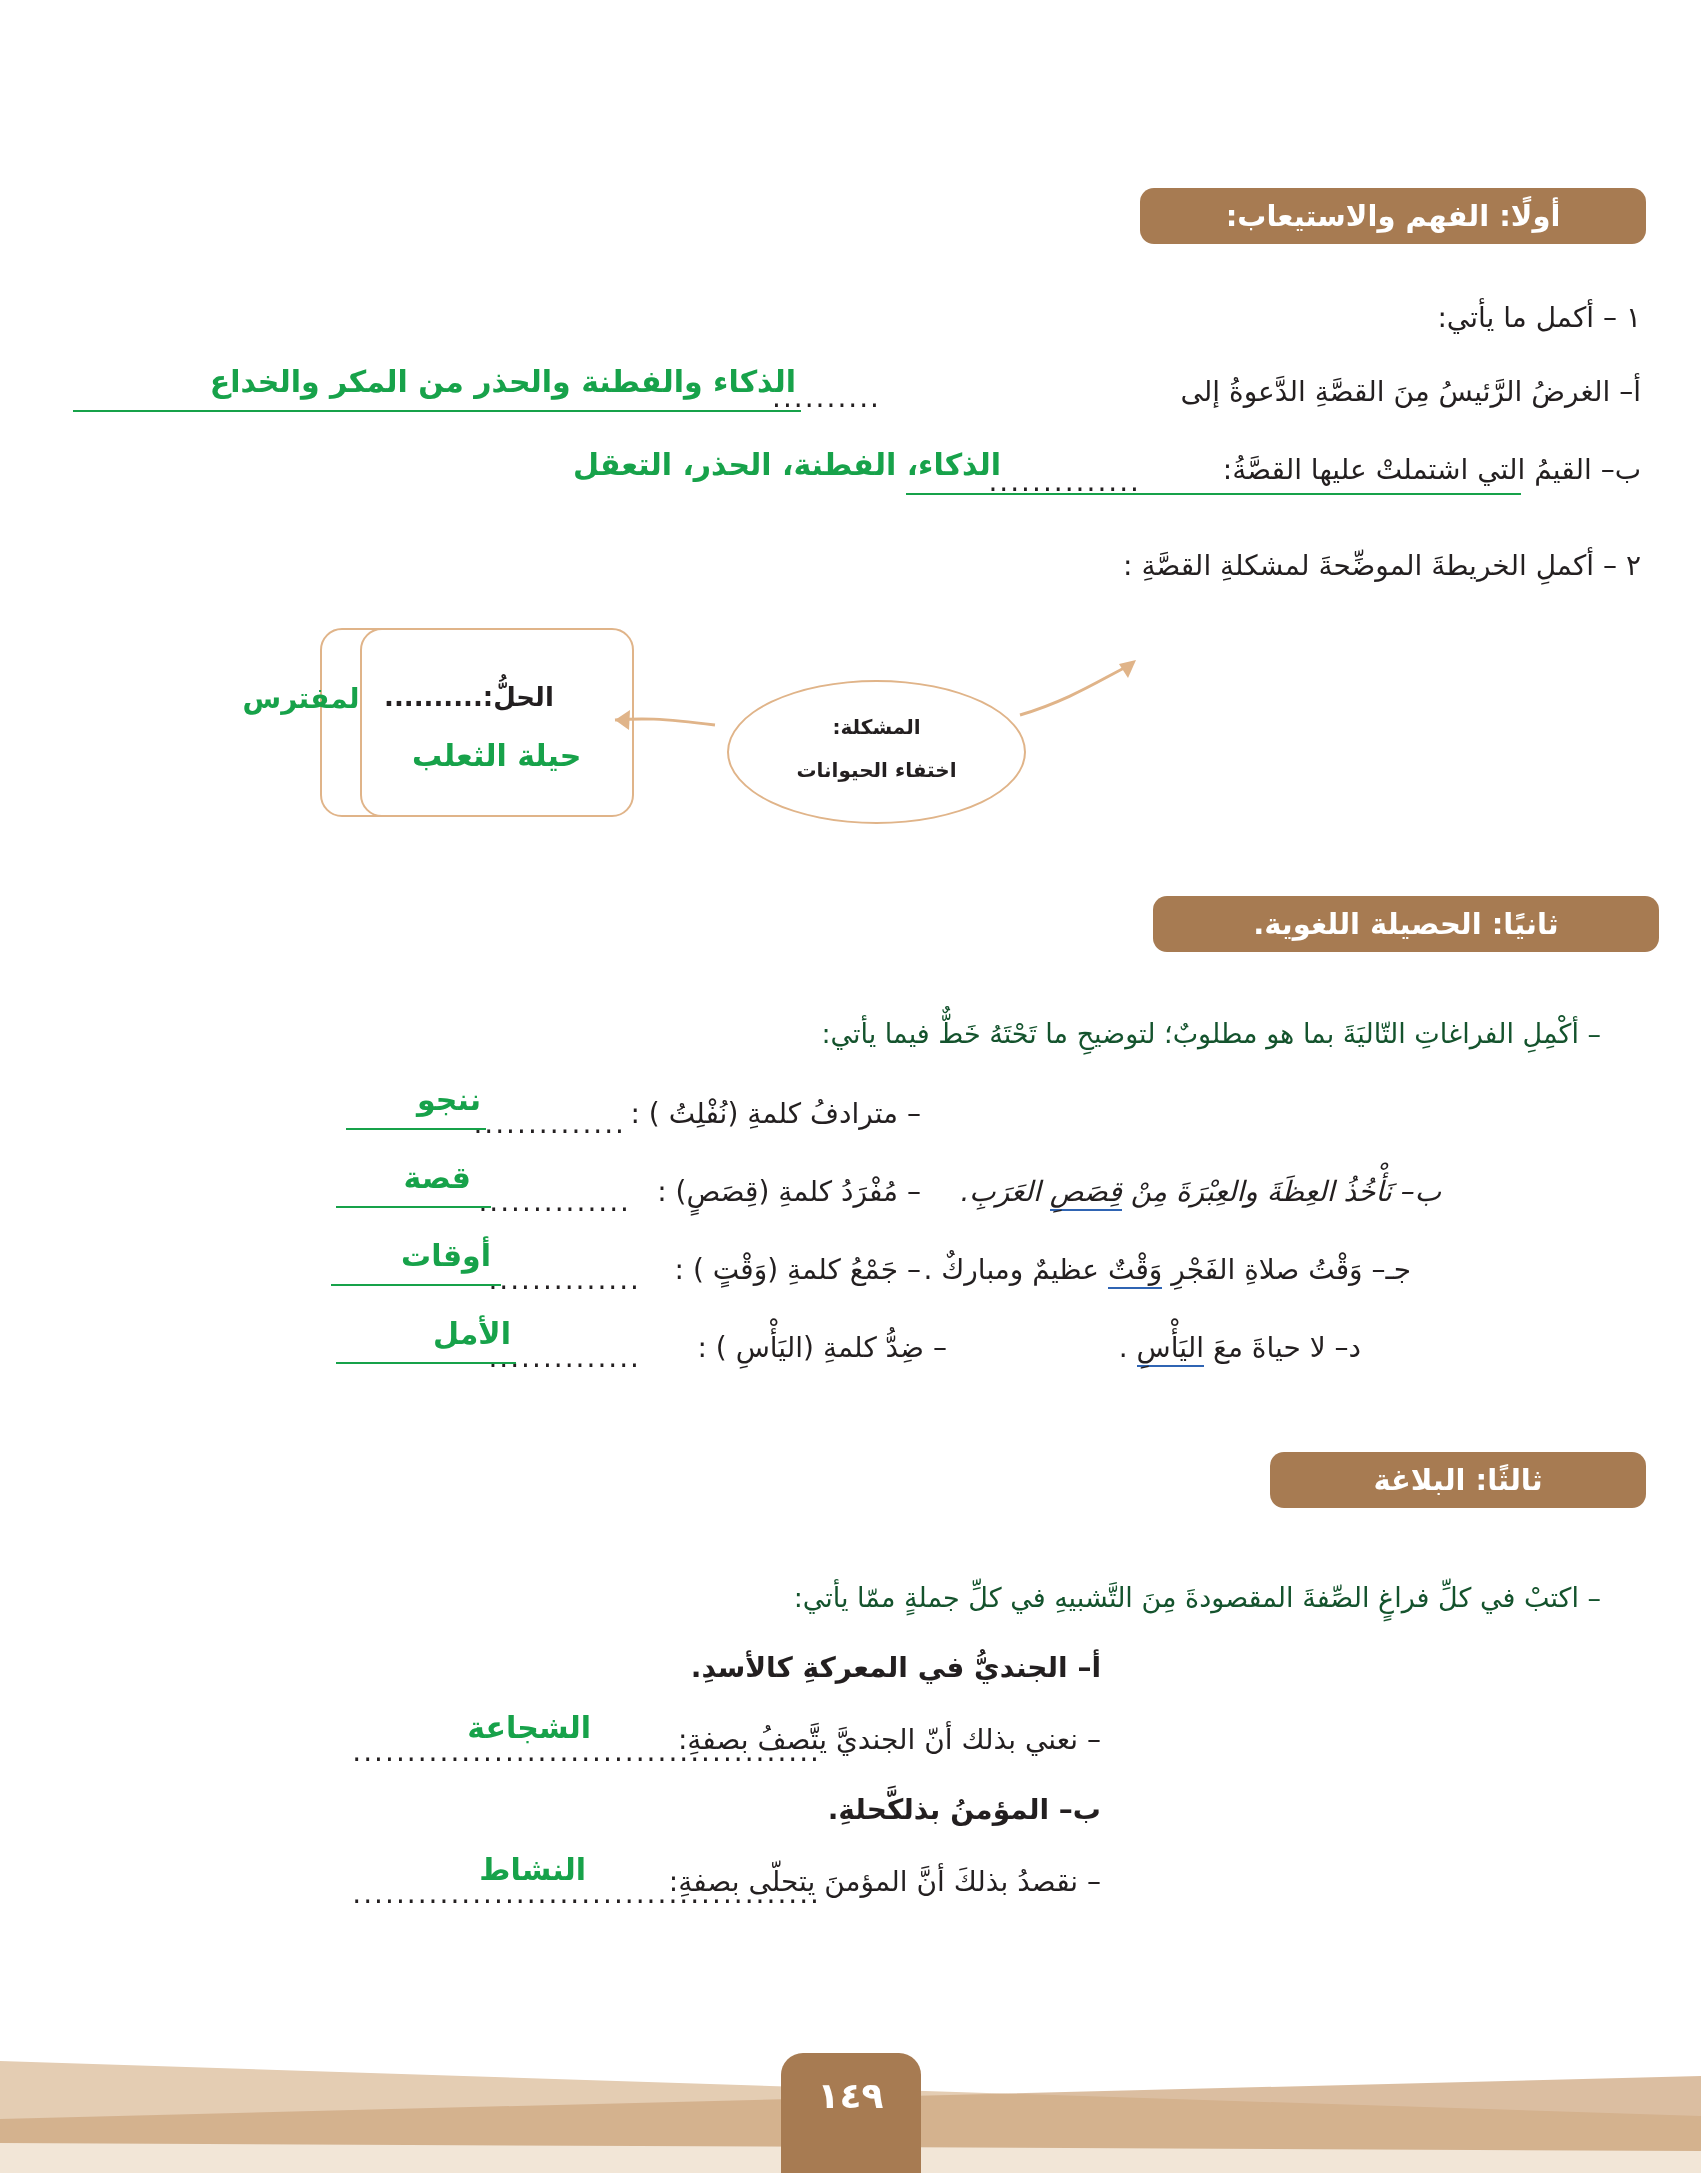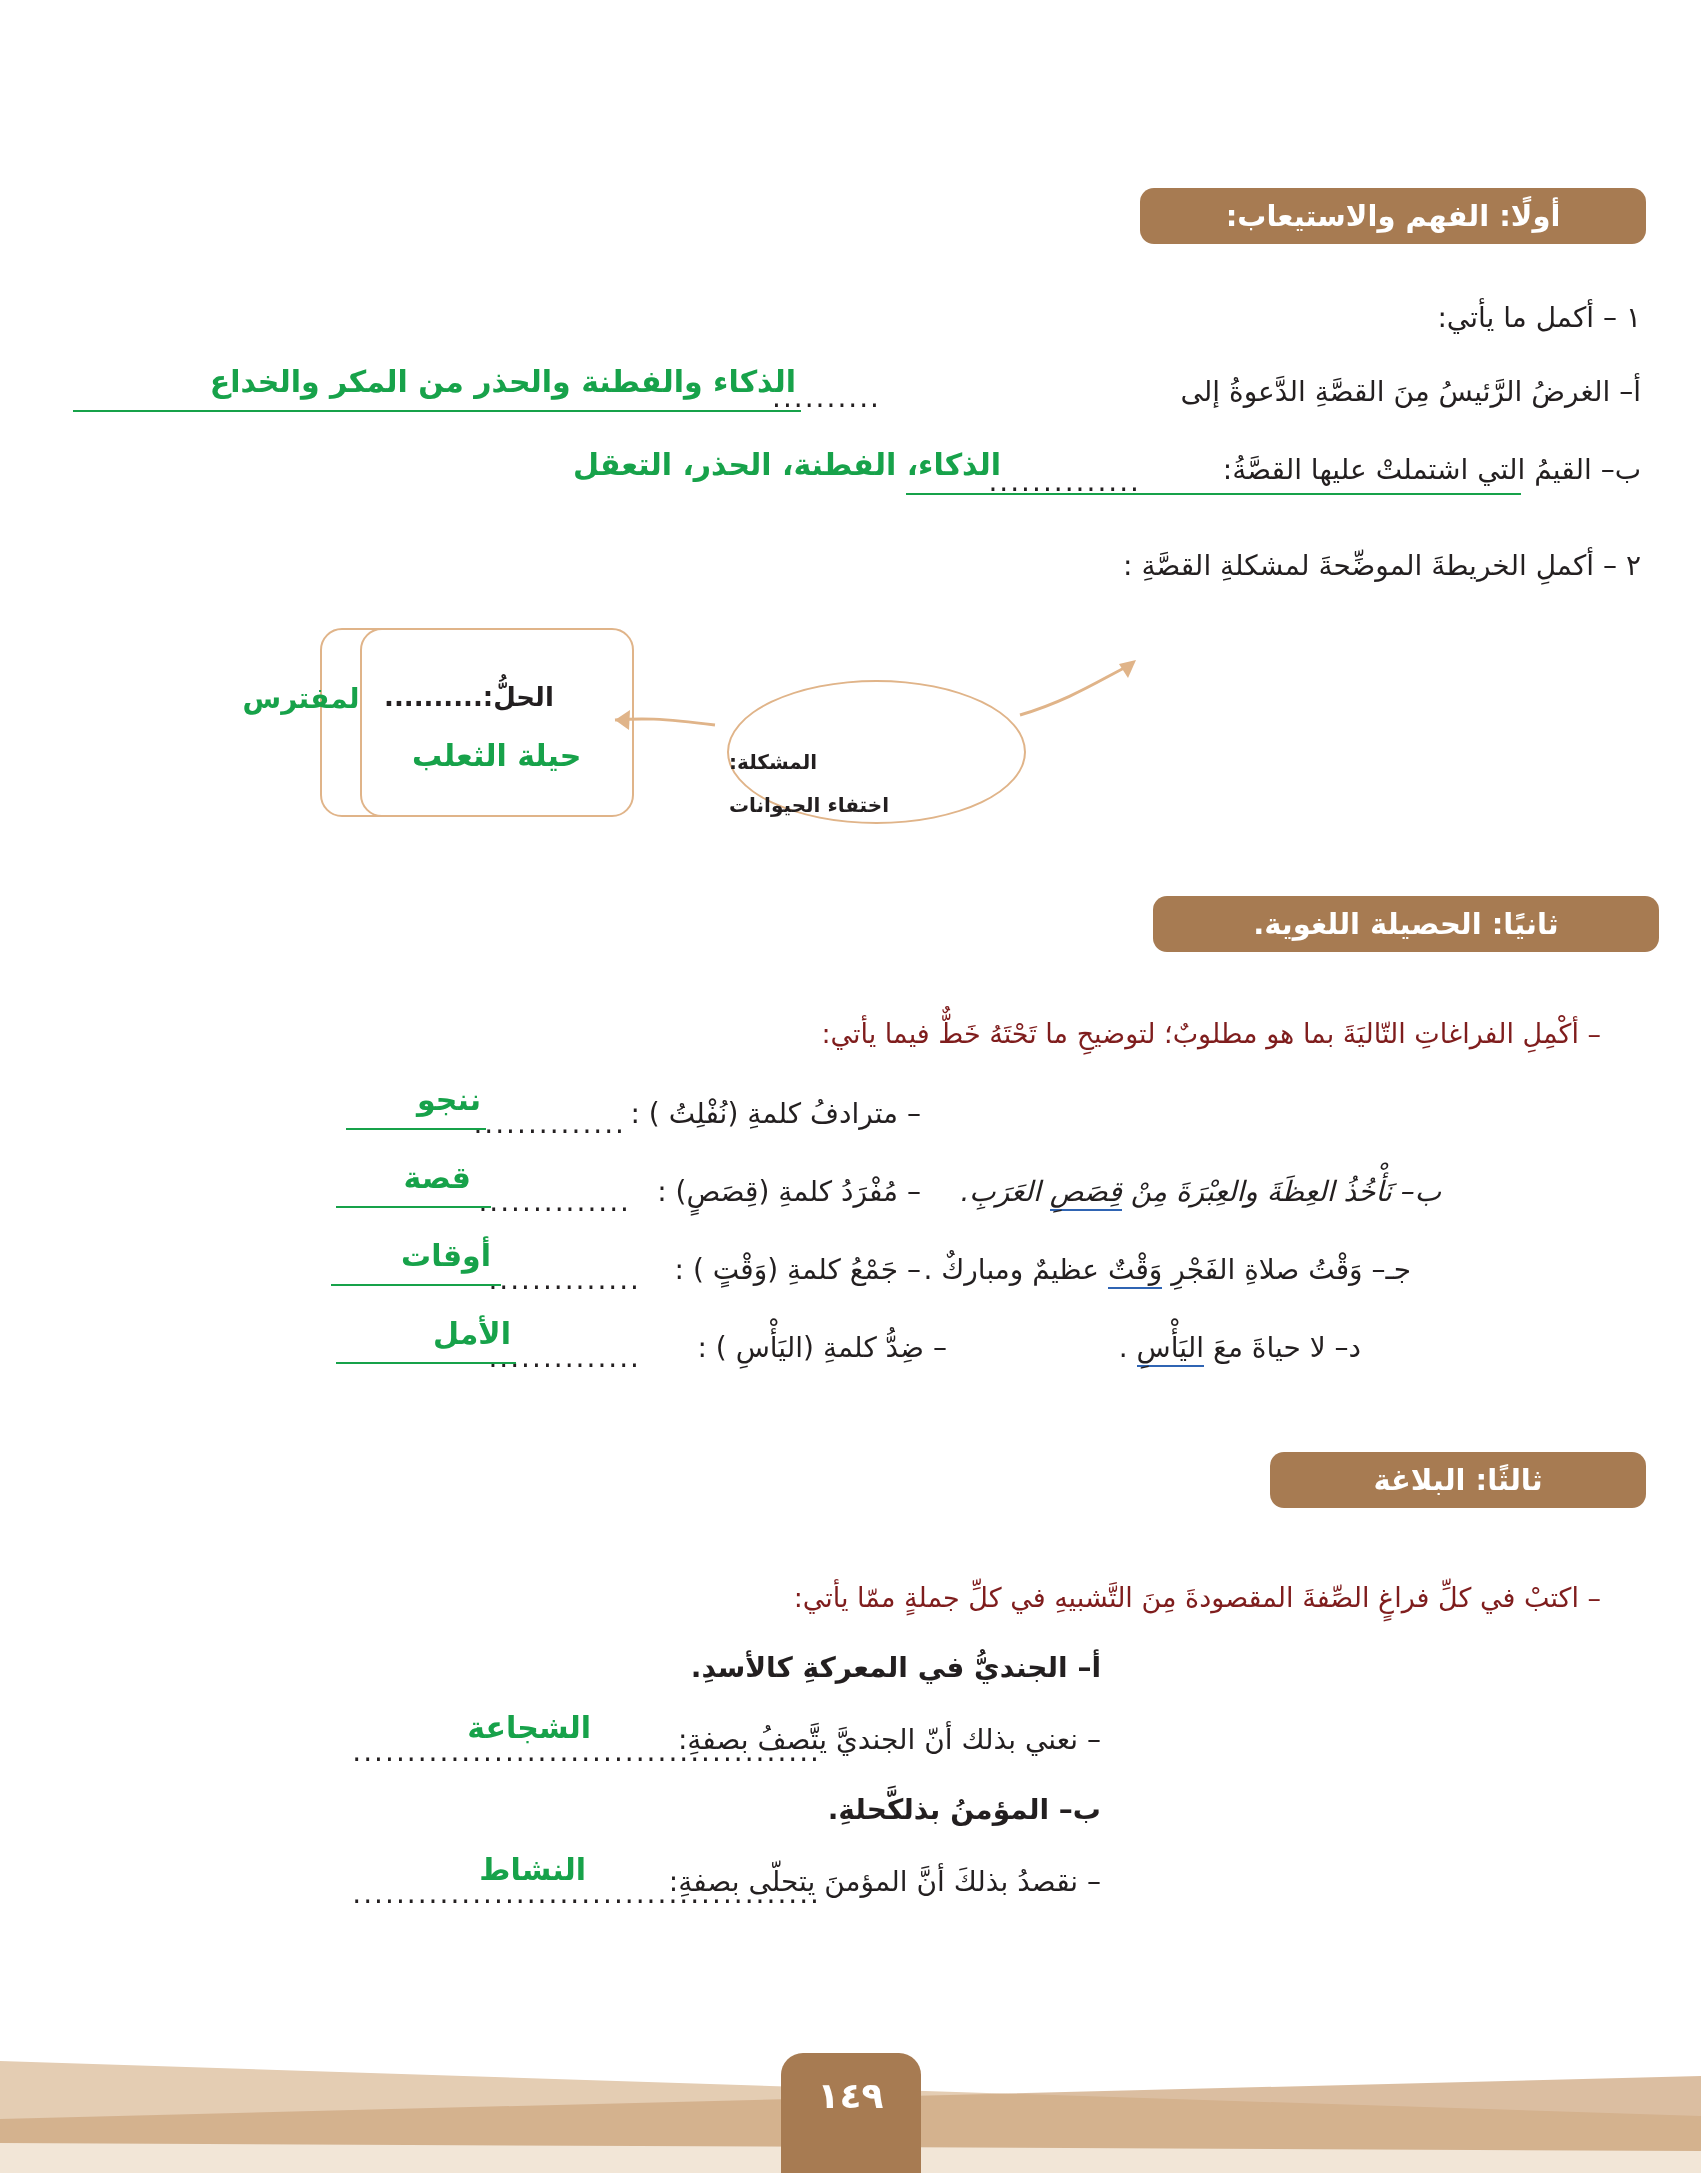--- a/index.html
+++ b/index.html
@@ -37,21 +37,21 @@
   }
 
   
   .txt {
     position: absolute;
     font-size: 28px;
     line-height: 1.45;
     white-space: nowrap;
   }
   .bold { font-weight: bold; }
-  .purple { color: #7f1d1d; }
+  .purple { color: #14532d; }
   .answer {
     color: #17a24a;
     font-weight: bold;
     white-space: nowrap;
   }
   .dots {
     color: #231f20;
     letter-spacing: 2px;
   }
   .ul-blue {
@@ -75,24 +75,23 @@
   .map-ellipse {
     position: absolute;
     border: 2px solid #e0b489;
     border-radius: 50%;
     background: #ffffff;
   }
   .map-label {
     position: absolute;
     font-size: 20px;
     font-weight: bold;
-    text-align: left;
+    text-align: center;
     width: 100%;
     white-space: nowrap;
-    margin-top: 35px;
   }
   .map-answer {
     position: absolute;
     color: #17a24a;
     font-weight: bold;
     white-space: nowrap;
   }
 
   
   .footer-band {

